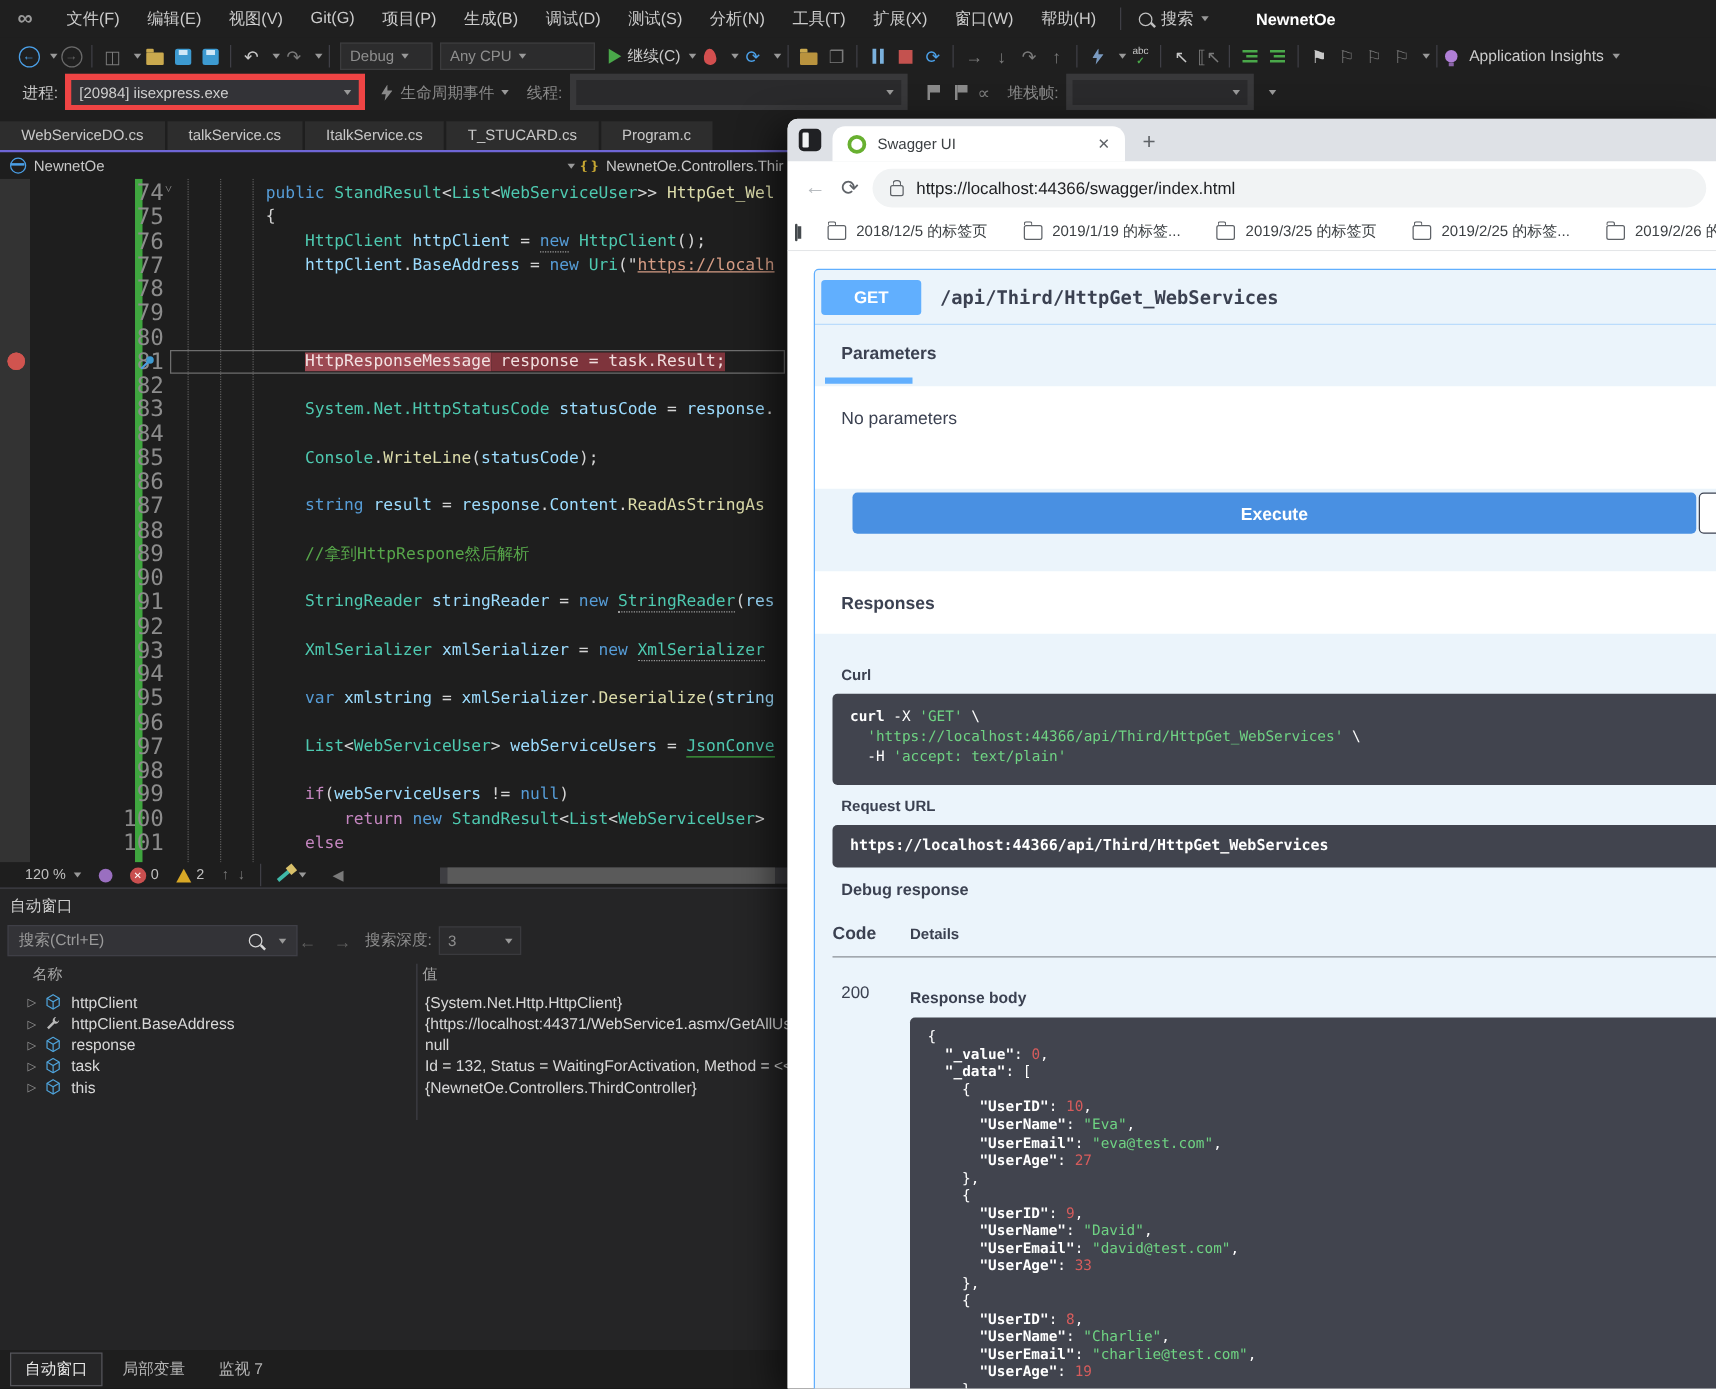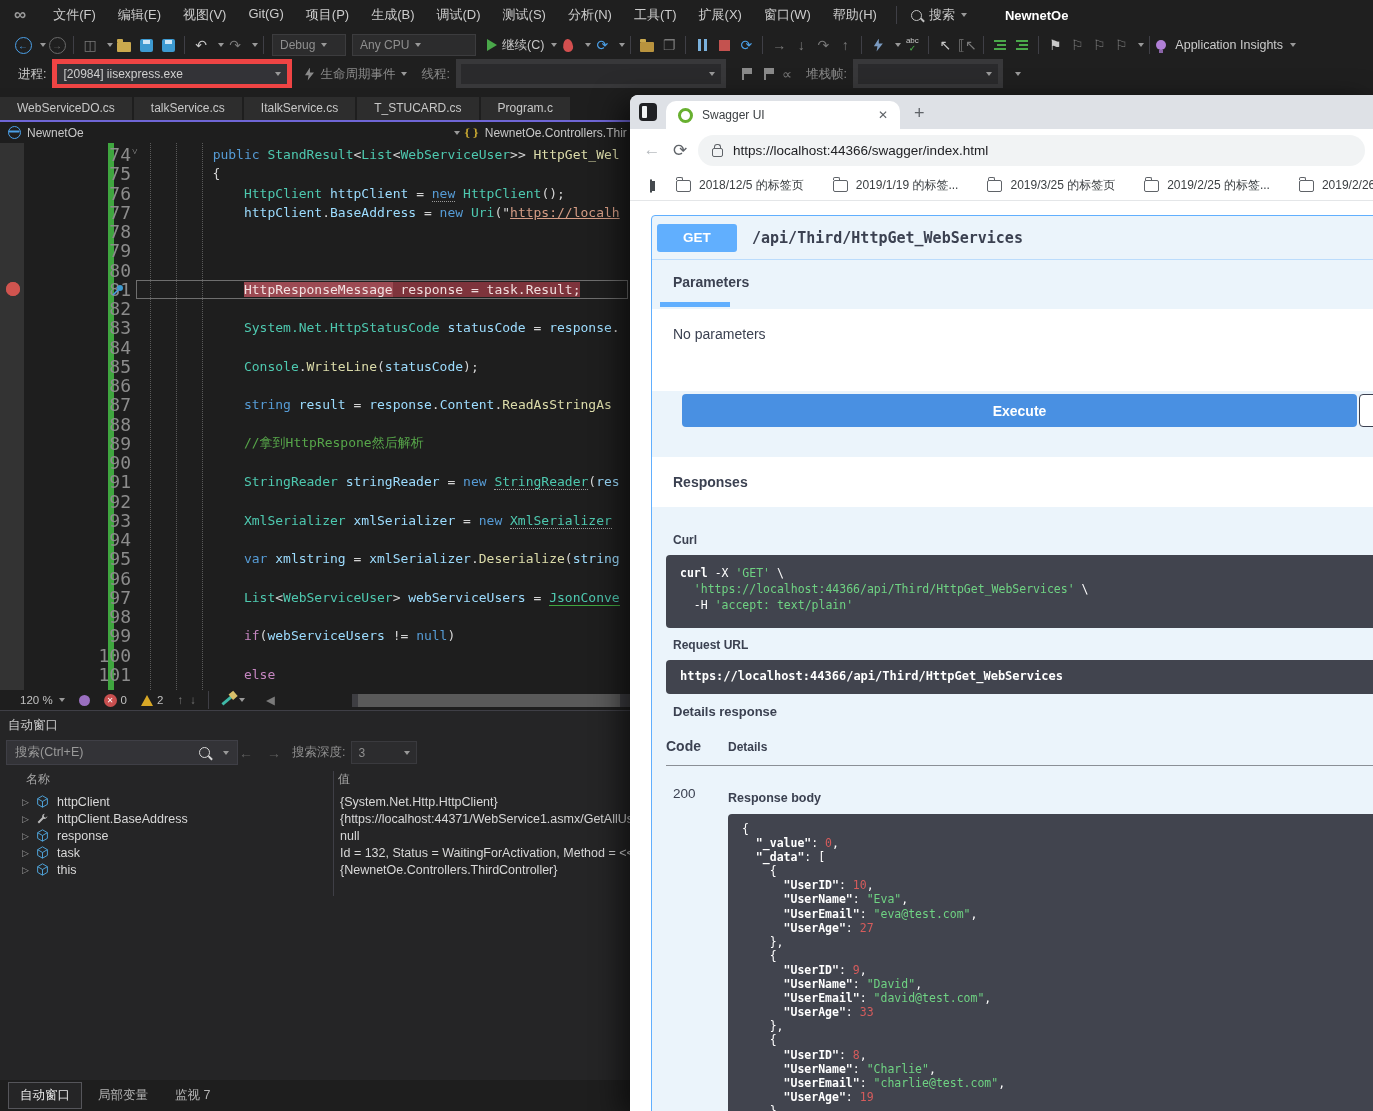--- a/index.html
+++ b/index.html
@@ -122,21 +122,21 @@
   .btab-title{margin-left:9px;}
   .favicon{width:9px;height:9px;border-radius:50%;background:#fff;border:3.5px solid #68b030;}
   .tabclose{margin-left:auto;color:#5f6368;font-size:12px;}
   .newtab{position:absolute;left:284px;top:8px;color:#5f6368;font-size:18px;font-weight:300;}
   .btoolbar{height:42px;background:#fff;display:flex;align-items:center;padding:0 8px;}
   .navico{width:28px;text-align:center;font-size:17px;color:#5f6368;}
   .navico.disabled{color:#b8bcc0;}
   .urlpill{flex:1;height:31px;background:#f1f3f4;border-radius:16px;display:flex;align-items:center;padding:0 14px;margin-left:4px;font-size:13.5px;color:#202124;}
   .lock{width:9px;height:7px;border:1.5px solid #5f6368;border-radius:2px;position:relative;margin-right:10px;margin-top:4px;}
   .lock:before{content:"";position:absolute;width:5px;height:4px;border:1.5px solid #5f6368;border-bottom:none;border-radius:3px 3px 0 0;top:-5px;left:0.7px;}
-  .bookmarks{height:29px;background:#fff;border-bottom:1px solid #e4e6e8;display:flex;align-items:center;padding-left:20px;font-size:12px;color:#3c4043;}
+  .bookmarks{height:29px;background:#fff;border-bottom:1px solid #e4e6e8;display:flex;align-items:center;padding-left:6px;font-size:12px;color:#3c4043;}
   .bmside{width:13px;height:12px;border:1.6px solid #454a4e;border-radius:2px;position:relative;}
   .bmside:before{content:"";position:absolute;left:1px;top:1px;bottom:1px;width:3px;background:#454a4e;}
   .bmsep{width:1px;height:16px;background:#dadce0;margin:0 12px;}
   .bmitem{display:flex;align-items:center;margin-right:29px;white-space:nowrap;}
   .bmfolder{width:13px;height:10px;border:1.4px solid #5f6368;border-radius:2px;position:relative;margin-right:8px;flex:none;}
   .bmfolder:before{content:"";position:absolute;top:-3.4px;left:-0.6px;width:5px;height:2px;border:1.4px solid #5f6368;border-bottom:none;border-radius:2px 2px 0 0;}
   .bcontent{position:relative;height:911px;background:#fff;overflow:hidden;}
   
   .opblock{position:absolute;left:21px;top:14px;width:745px;height:900px;border:1px solid #61affe;border-radius:4px;background:#ebf4fb;overflow:hidden;}
   .ob-head{position:absolute;top:0;left:0;right:0;height:43px;display:flex;align-items:center;border-bottom:1px solid rgba(97,175,254,.35);}
@@ -463,20 +463,21 @@
         <div class="cl">
           <div class="ln">98</div>
           <span class="codespan"></span>
         </div>
         <div class="cl">
           <div class="ln">99</div>
           <span class="codespan"><span class="pun">            </span><span class="ctl">if</span><span class="pun">(</span><span class="var">webServiceUsers</span><span class="pun"> != </span><span class="kw">null</span><span class="pun">)</span></span>
         </div>
         <div class="cl">
           <div class="ln">100</div>
+          <span class="codespan"><span class="pun">                </span><span class="ctl">return</span><span class="pun"> </span><span class="kw">new</span><span class="pun"> </span><span class="ty">StandResult</span><span class="pun">&lt;</span><span class="ty">List</span><span class="pun">&lt;</span><span class="ty">WebServiceUser</span><span class="pun">&gt;</span></span>
         </div>
         <div class="cl">
           <div class="ln">101</div>
           <span class="codespan"><span class="pun">            </span><span class="ctl">else</span></span>
         </div>
       </div>
   </div>
 
   <div class="edstatus">
     <span class="es-item" style="margin-left:20px">
@@ -644,21 +645,21 @@
           <div class="clear-btn"></div>
         </div>
         <div class="ob-resph">
           <div>Responses</div>
         </div>
         <div class="ob-inner">
           <span class="sw-lbl" style="top:26px;left:21px">Curl</span>
           <div class="curlbox" id="curl-box"><div><span class="cb">curl</span><span class="cw"> -X </span><span class="cg">'GET'</span><span class="cw"> \</span></div><div><span class="cg">  'https://localhost:44366/api/Third/HttpGet_WebServices'</span><span class="cw"> \</span></div><div><span class="cw">  -H </span><span class="cg">'accept: text/plain'</span></div></div>
           <span class="sw-lbl" style="top:131px;left:21px">Request URL</span>
           <div class="urlbox">https://localhost:44366/api/Third/HttpGet_WebServices</div>
-          <span class="sw-lbl" style="top:197px;left:21px;font-size:13px">Details response</span>
+          <span class="sw-lbl" style="top:197px;left:21px;font-size:13px">Debug response</span>
           <span class="sw-lbl" style="top:231px;left:14px;font-size:14px">Code</span>
           <span class="sw-lbl" style="top:233px;left:76px">Details</span>
           <div class="sw-divider"></div>
           <span class="sw-code">200</span>
           <span class="sw-lbl" style="top:284px;left:76px;font-size:12.5px">Response body</span>
           <div class="jsonbox" id="json-box"><div><span class="jp">{</span></div><div><span class="jp">  </span><span class="jk">"_value"</span><span class="jp">: </span><span class="jn">0</span><span class="jp">,</span></div><div><span class="jp">  </span><span class="jk">"_data"</span><span class="jp">: [</span></div><div><span class="jp">    {</span></div><div><span class="jp">      </span><span class="jk">"UserID"</span><span class="jp">: </span><span class="jn">10</span><span class="jp">,</span></div><div><span class="jp">      </span><span class="jk">"UserName"</span><span class="jp">: </span><span class="js">"Eva"</span><span class="jp">,</span></div><div><span class="jp">      </span><span class="jk">"UserEmail"</span><span class="jp">: </span><span class="js">"eva@test.com"</span><span class="jp">,</span></div><div><span class="jp">      </span><span class="jk">"UserAge"</span><span class="jp">: </span><span class="jn">27</span></div><div><span class="jp">    },</span></div><div><span class="jp">    {</span></div><div><span class="jp">      </span><span class="jk">"UserID"</span><span class="jp">: </span><span class="jn">9</span><span class="jp">,</span></div><div><span class="jp">      </span><span class="jk">"UserName"</span><span class="jp">: </span><span class="js">"David"</span><span class="jp">,</span></div><div><span class="jp">      </span><span class="jk">"UserEmail"</span><span class="jp">: </span><span class="js">"david@test.com"</span><span class="jp">,</span></div><div><span class="jp">      </span><span class="jk">"UserAge"</span><span class="jp">: </span><span class="jn">33</span></div><div><span class="jp">    },</span></div><div><span class="jp">    {</span></div><div><span class="jp">      </span><span class="jk">"UserID"</span><span class="jp">: </span><span class="jn">8</span><span class="jp">,</span></div><div><span class="jp">      </span><span class="jk">"UserName"</span><span class="jp">: </span><span class="js">"Charlie"</span><span class="jp">,</span></div><div><span class="jp">      </span><span class="jk">"UserEmail"</span><span class="jp">: </span><span class="js">"charlie@test.com"</span><span class="jp">,</span></div><div><span class="jp">      </span><span class="jk">"UserAge"</span><span class="jp">: </span><span class="jn">19</span></div><div><span class="jp">    },</span></div></div>
         </div>
       </div>
     </div>
   </div>

